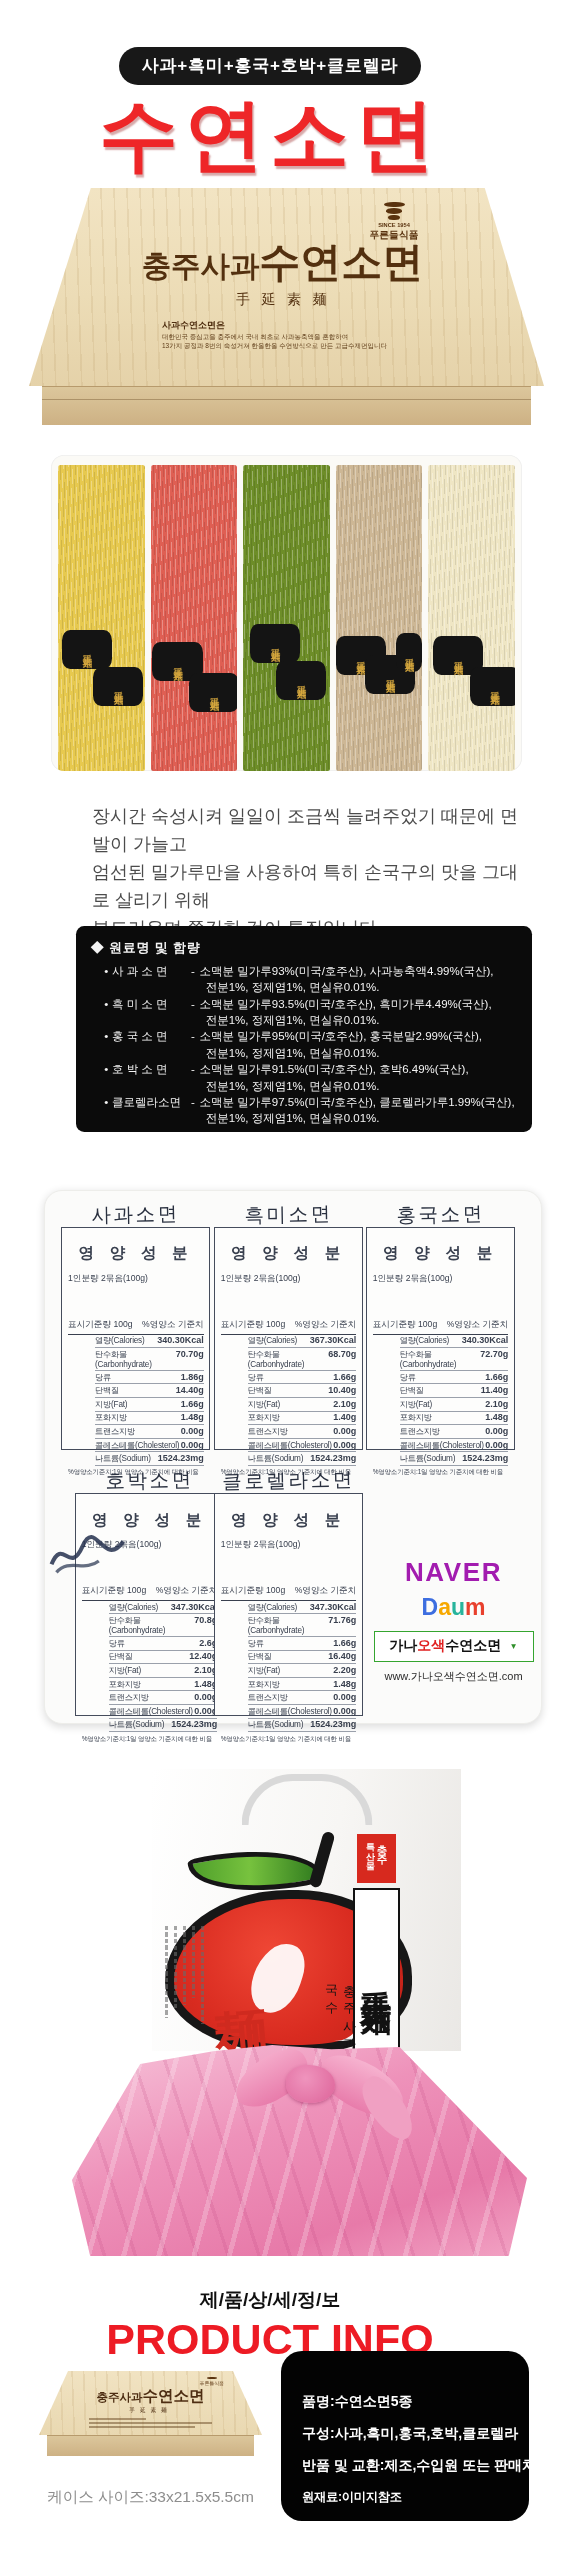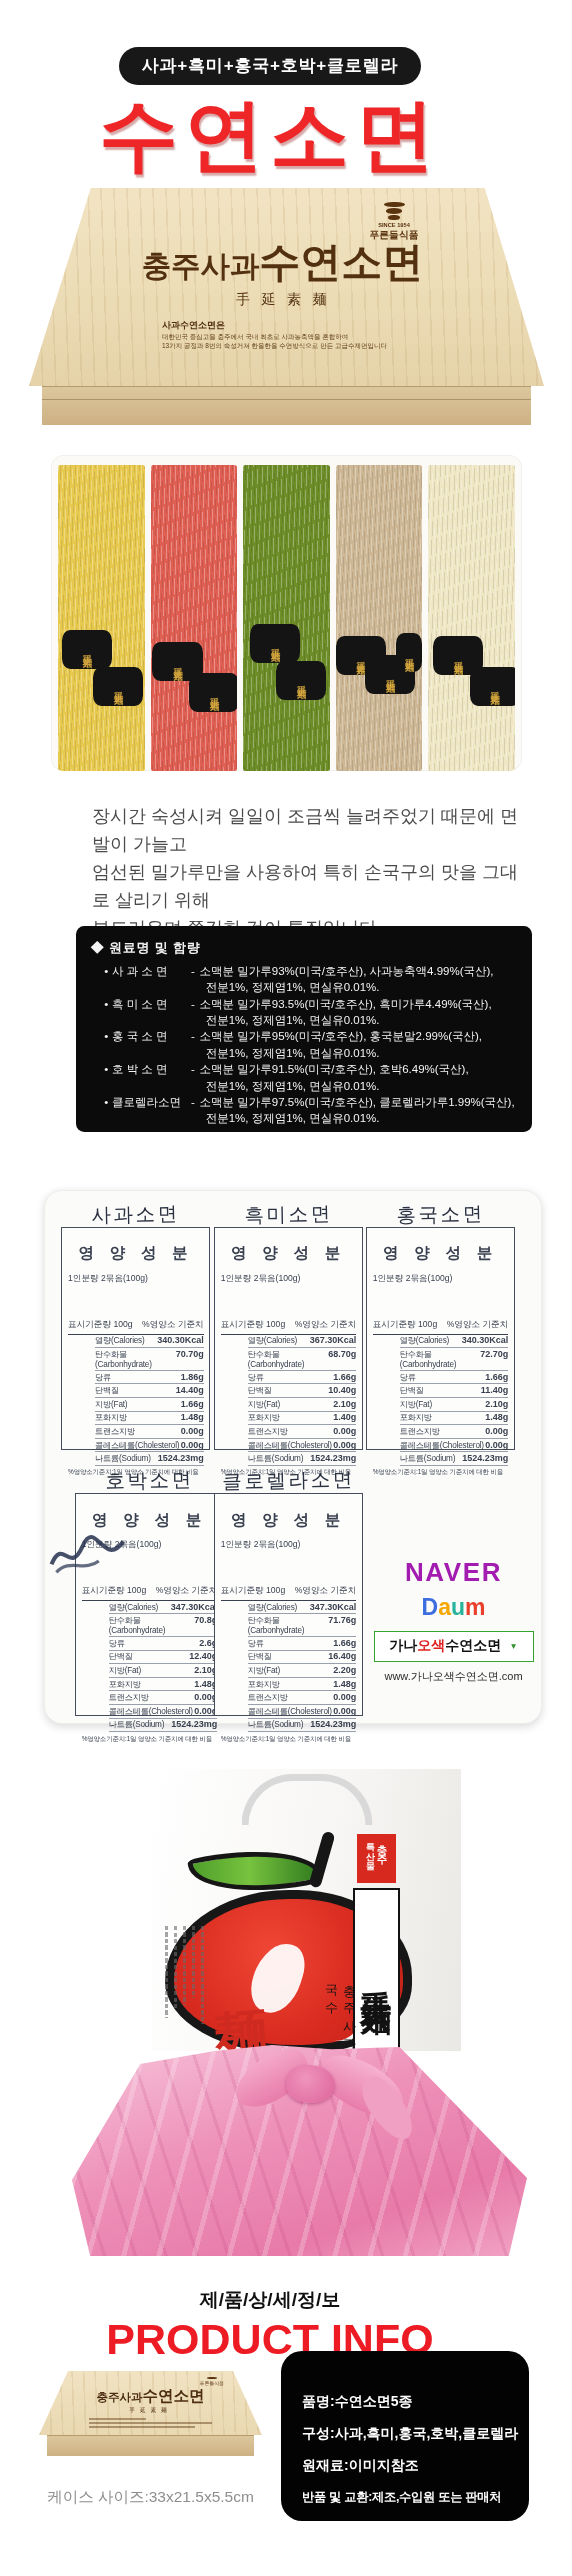--- a/index.html
+++ b/index.html
@@ -631,18 +631,18 @@
           <i style="width:106px;"></i>
         </div>
     </div>
     <div class="mini-front"></div>
   </div>
   <div class="case-caption">케이스 사이즈:33x21.5x5.5cm</div>
 
   <div class="info-box">
     <div>품명:수연소면5종</div>
     <div>구성:사과,흑미,홍국,호박,클로렐라</div>
+    <div>반품 및 교환:제조,수입원 또는 판매처</div>
     <div>원재료:이미지참조</div>
-    <div>반품 및 교환:제조,수입원 또는 판매처</div>
   </div>
 
 </div>
 
 
 </body></html>

